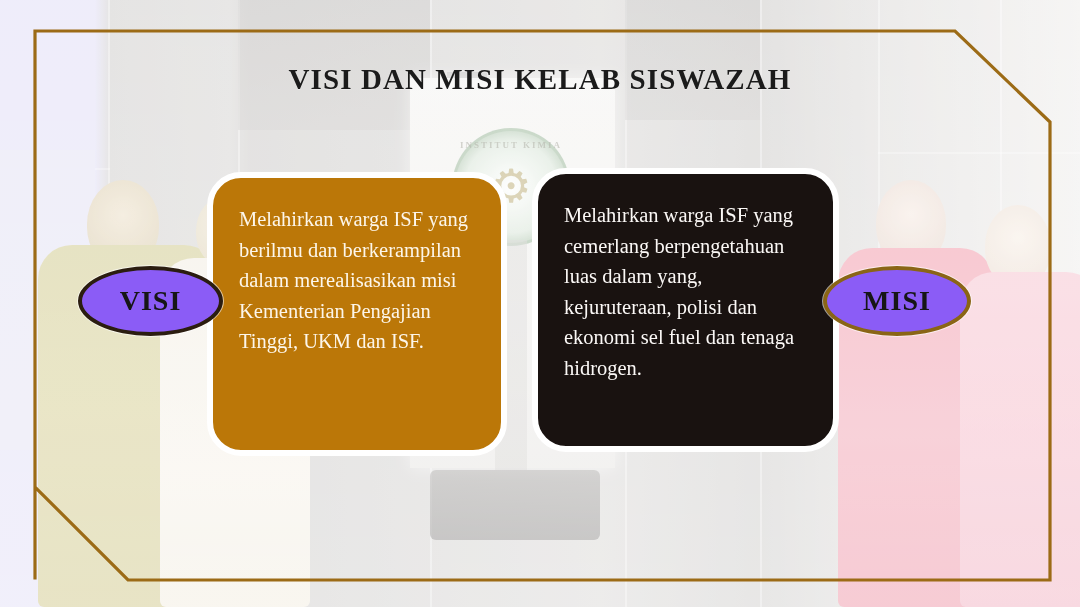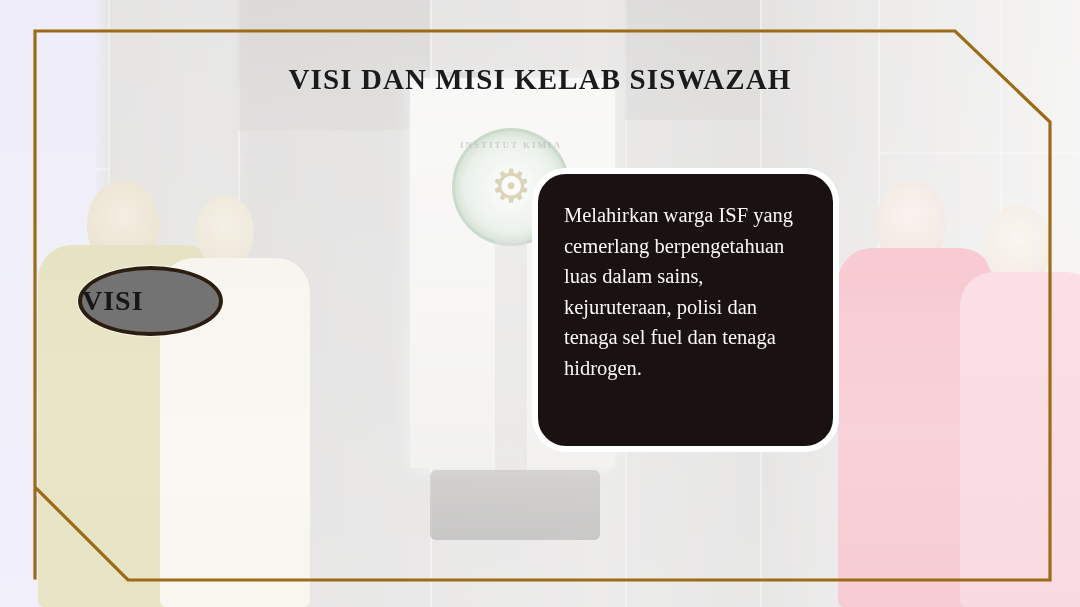--- a/index.html
+++ b/index.html
@@ -195,23 +195,24 @@
     background: #191210;
     color: #fbf8f6;
   }
   .card p { margin: 0; }
 
   
   .badge {
     position: absolute;
     box-sizing: border-box;
     border-radius: 50%;
-    background: #737373;
+    background: #8b5cf6;
     display: flex;
     align-items: center;
+    justify-content: center;
     font-family: "Liberation Serif", "DejaVu Serif", serif;
     font-weight: bold;
     font-size: 28px;
     letter-spacing: 1px;
     color: #161616;
   }
   .badge-visi {
     left: 78px;
     top: 266px;
     width: 145px;
@@ -290,22 +291,28 @@
     <div class="bg-wash"></div>
     <div class="bg-wash2"></div>
   </div>
 
   <svg class="frame-svg" viewBox="0 0 1080 607">
     <polyline points="35,578 35,31 955,31 1050,122 1050,580 128,580 35,487 35,578" fill="none" stroke="#9C6B16" stroke-width="3.2" stroke-linejoin="miter" stroke-linecap="square"></polyline>
   </svg>
 
   <div class="title">VISI DAN MISI KELAB SISWAZAH</div>
 
+  <div class="card card-visi">
+    <p>Melahirkan warga ISF yang berilmu dan berkerampilan dalam merealisasikan misi Kementerian Pengajian Tinggi, UKM dan ISF.</p>
+  </div>
 
   <div class="card card-misi">
-    <p>Melahirkan warga ISF yang cemerlang berpengetahuan luas dalam sains, kejuruteraan, polisi dan tenaga sel fuel dan tenaga hidrogen.</p>
+    <p>Melahirkan warga ISF yang cemerlang berpengetahuan luas dalam yang, kejuruteraan, polisi dan ekonomi sel fuel dan tenaga hidrogen.</p>
   </div>
 
   <div class="badge badge-visi">
     <span>VISI</span>
   </div>
+  <div class="badge badge-misi">
+    <span>MISI</span>
+  </div>
 
 </div>
 
 </body></html>

